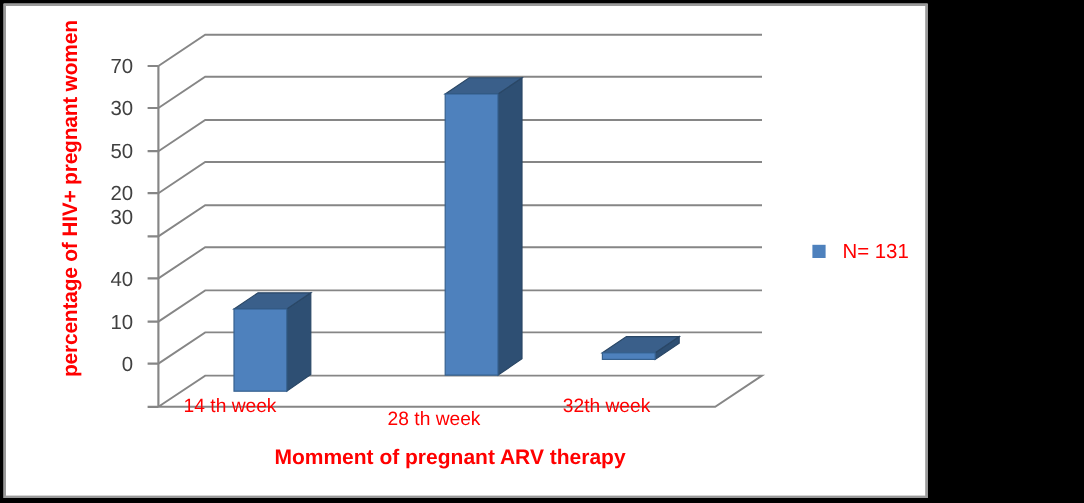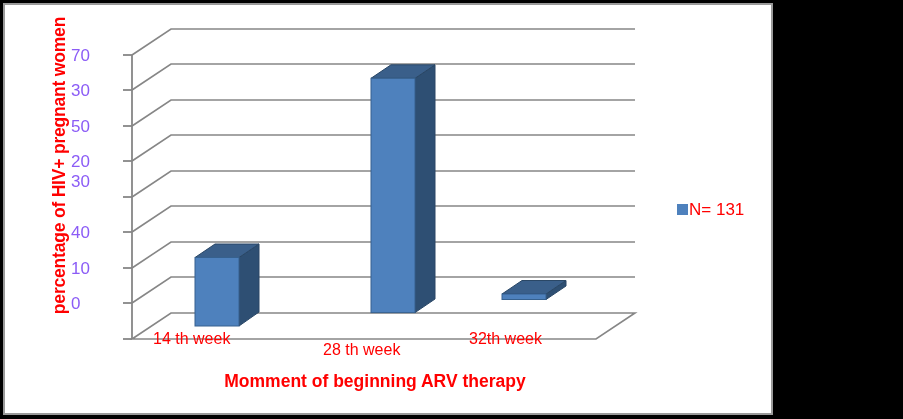--- a/index.html
+++ b/index.html
@@ -77,22 +77,22 @@
   #plot-svg {
     position: absolute;
     left: 0;
     top: 0;
   }
 
   
   .y-tick-label {
     position: absolute;
     width: 40px;
-    text-align: left;
-    color: #8b5cf6;
+    text-align: right;
+    color: #404040;
     font-size: 17px;
     font-weight: normal;
     line-height: 17px;
   }
 
   
   .x-cat-label {
     position: absolute;
     text-align: left;
     color: #ff0000;
@@ -101,21 +101,21 @@
     white-space: nowrap;
   }
 
   
   #legend {
     position: absolute;
     left: 672px;
     top: 196px;
     display: flex;
     align-items: center;
-    gap: 1px;
+    gap: 14px;
     white-space: nowrap;
   }
   #legend-swatch {
     width: 11px;
     height: 11px;
     background: #4e81bd;
     display: inline-block;
   }
   #legend-label {
     color: #ff0000;
@@ -204,19 +204,19 @@
 
     <div class="x-cat-label" style="left:148px; top:325px; width:140px;">14 th week</div>
     <div class="x-cat-label" style="left:318px; top:336px; width:140px;">28 th week</div>
     <div class="x-cat-label" style="left:464px; top:325px; width:140px;">32th week</div>
 
     <div id="legend">
       <span id="legend-swatch"></span>
       <span id="legend-label">N= 131</span>
     </div>
 
-    <div id="x-axis-title">Momment of beginning ARV therapy</div>
+    <div id="x-axis-title">Momment of pregnant ARV therapy</div>
 
   </div>
 
   <div id="black-fill"></div>
 
 </div>
 
 </body></html>

